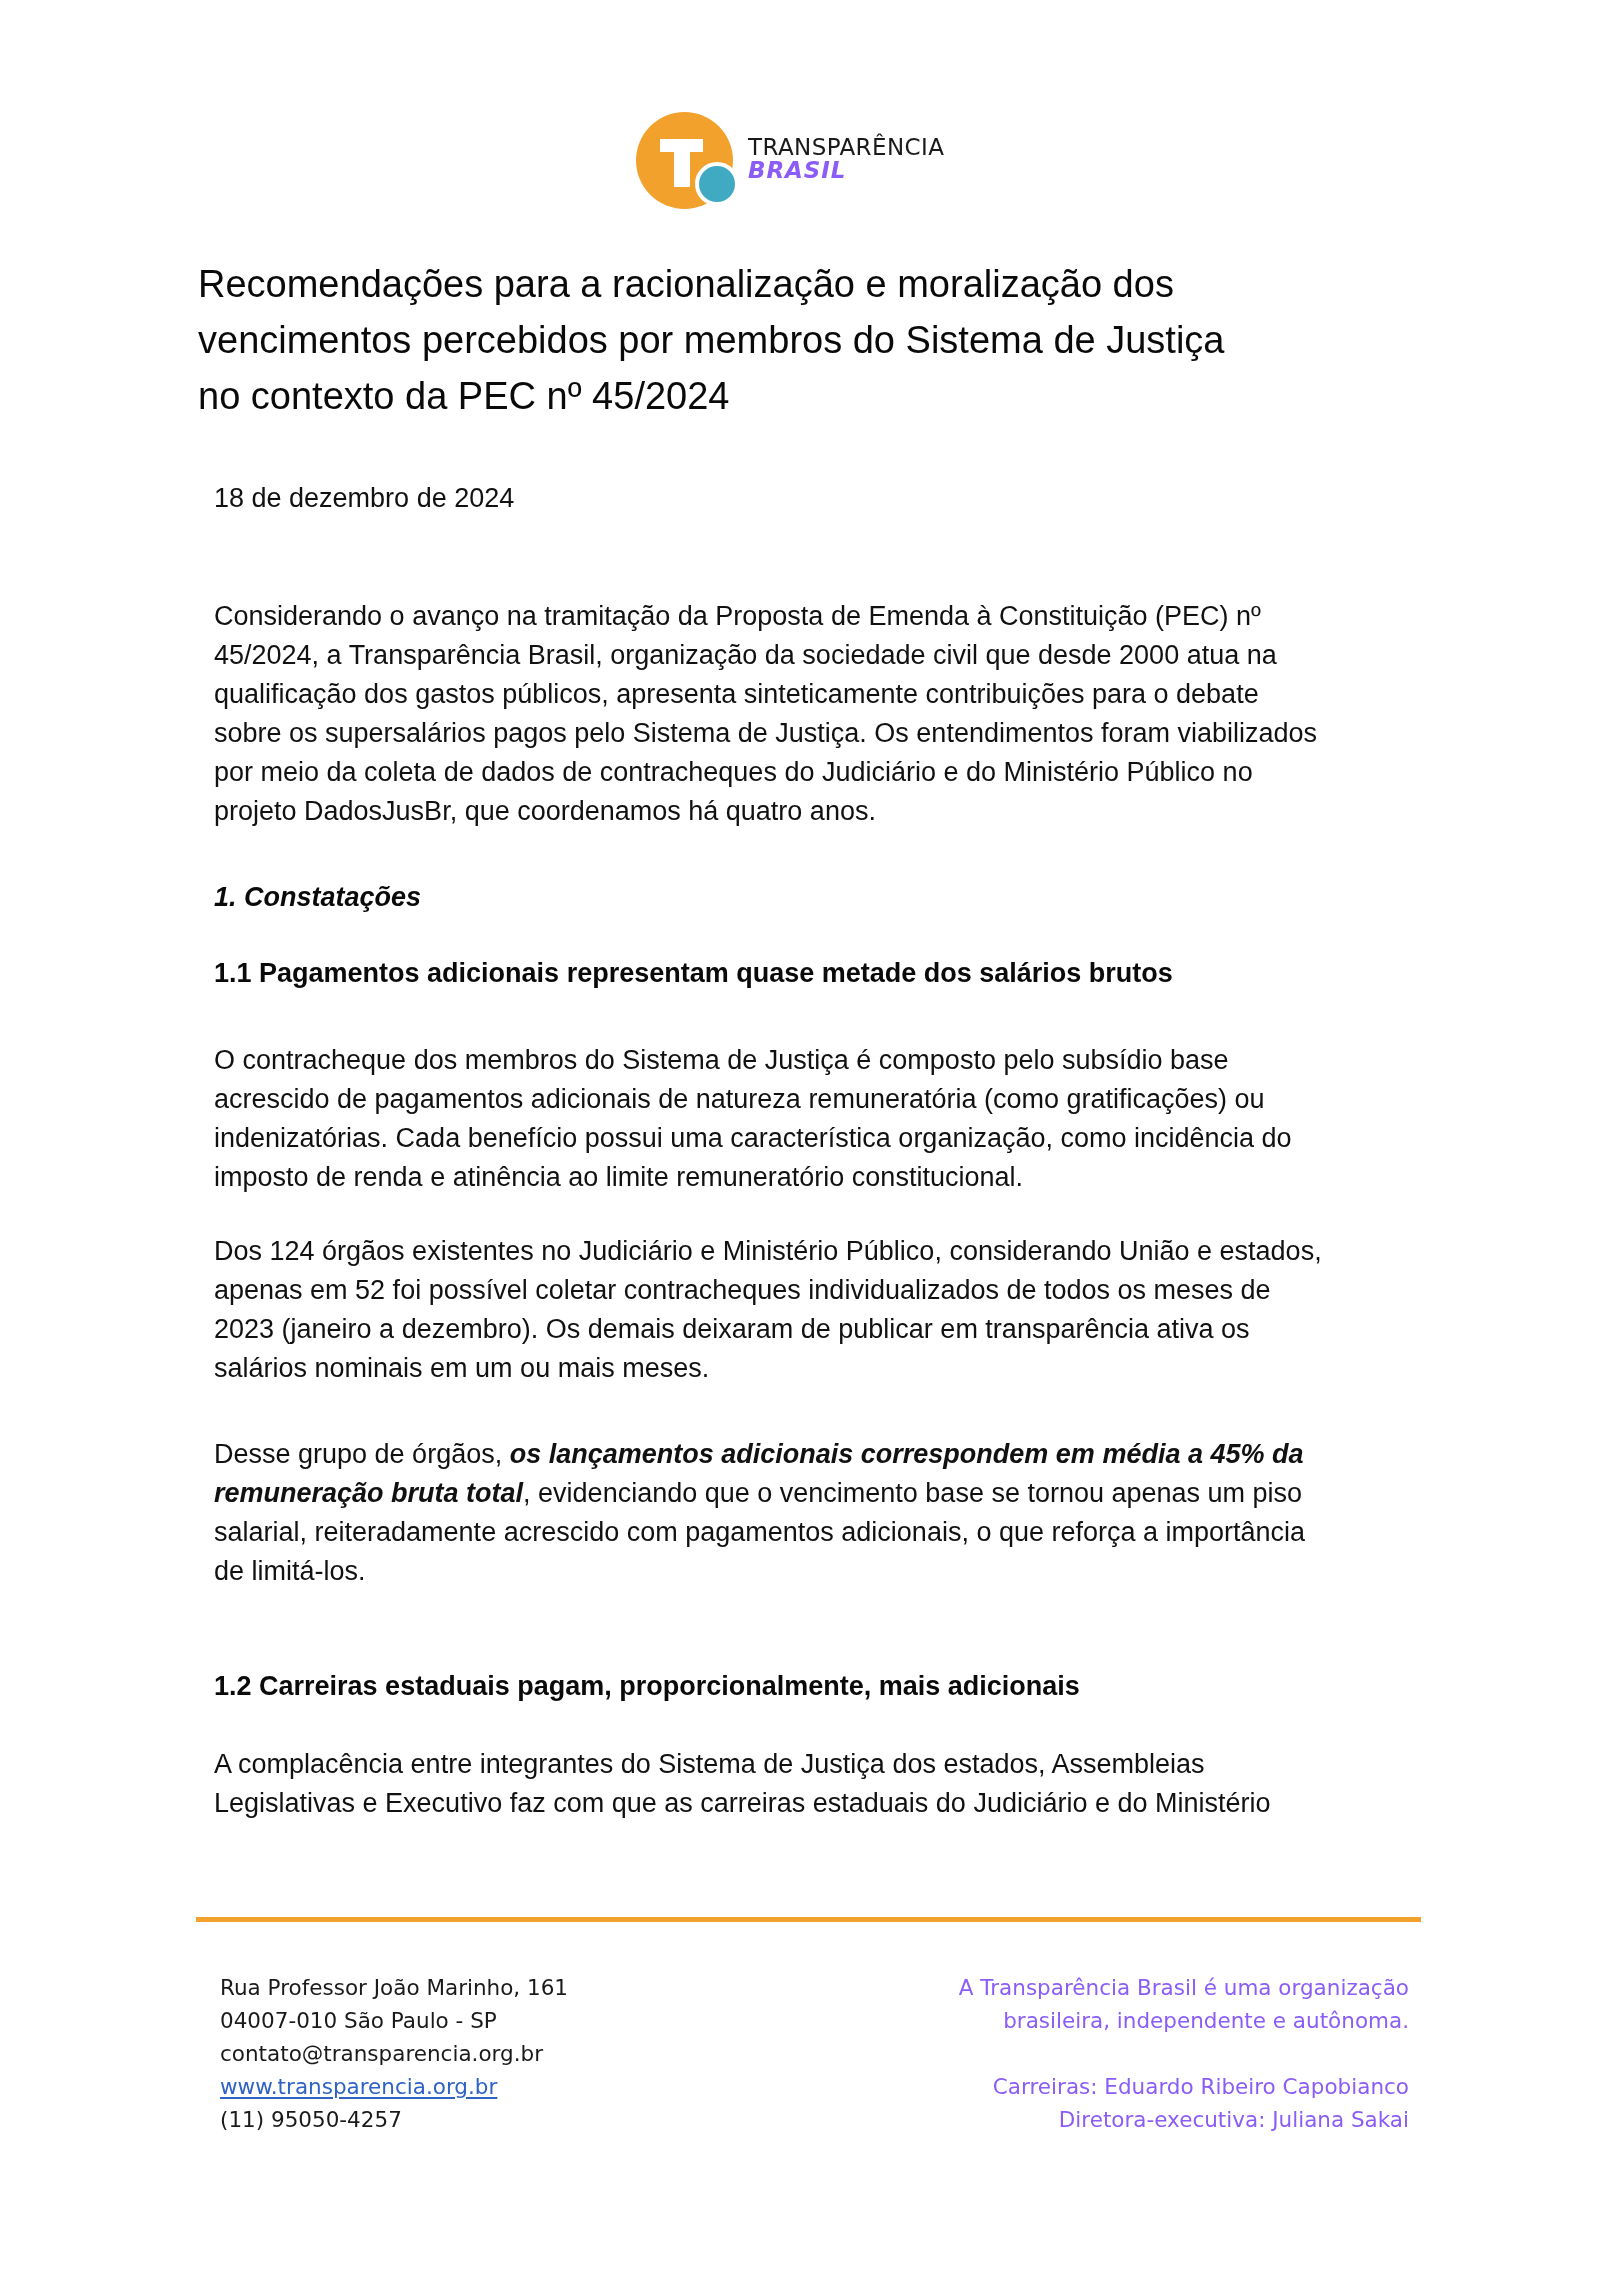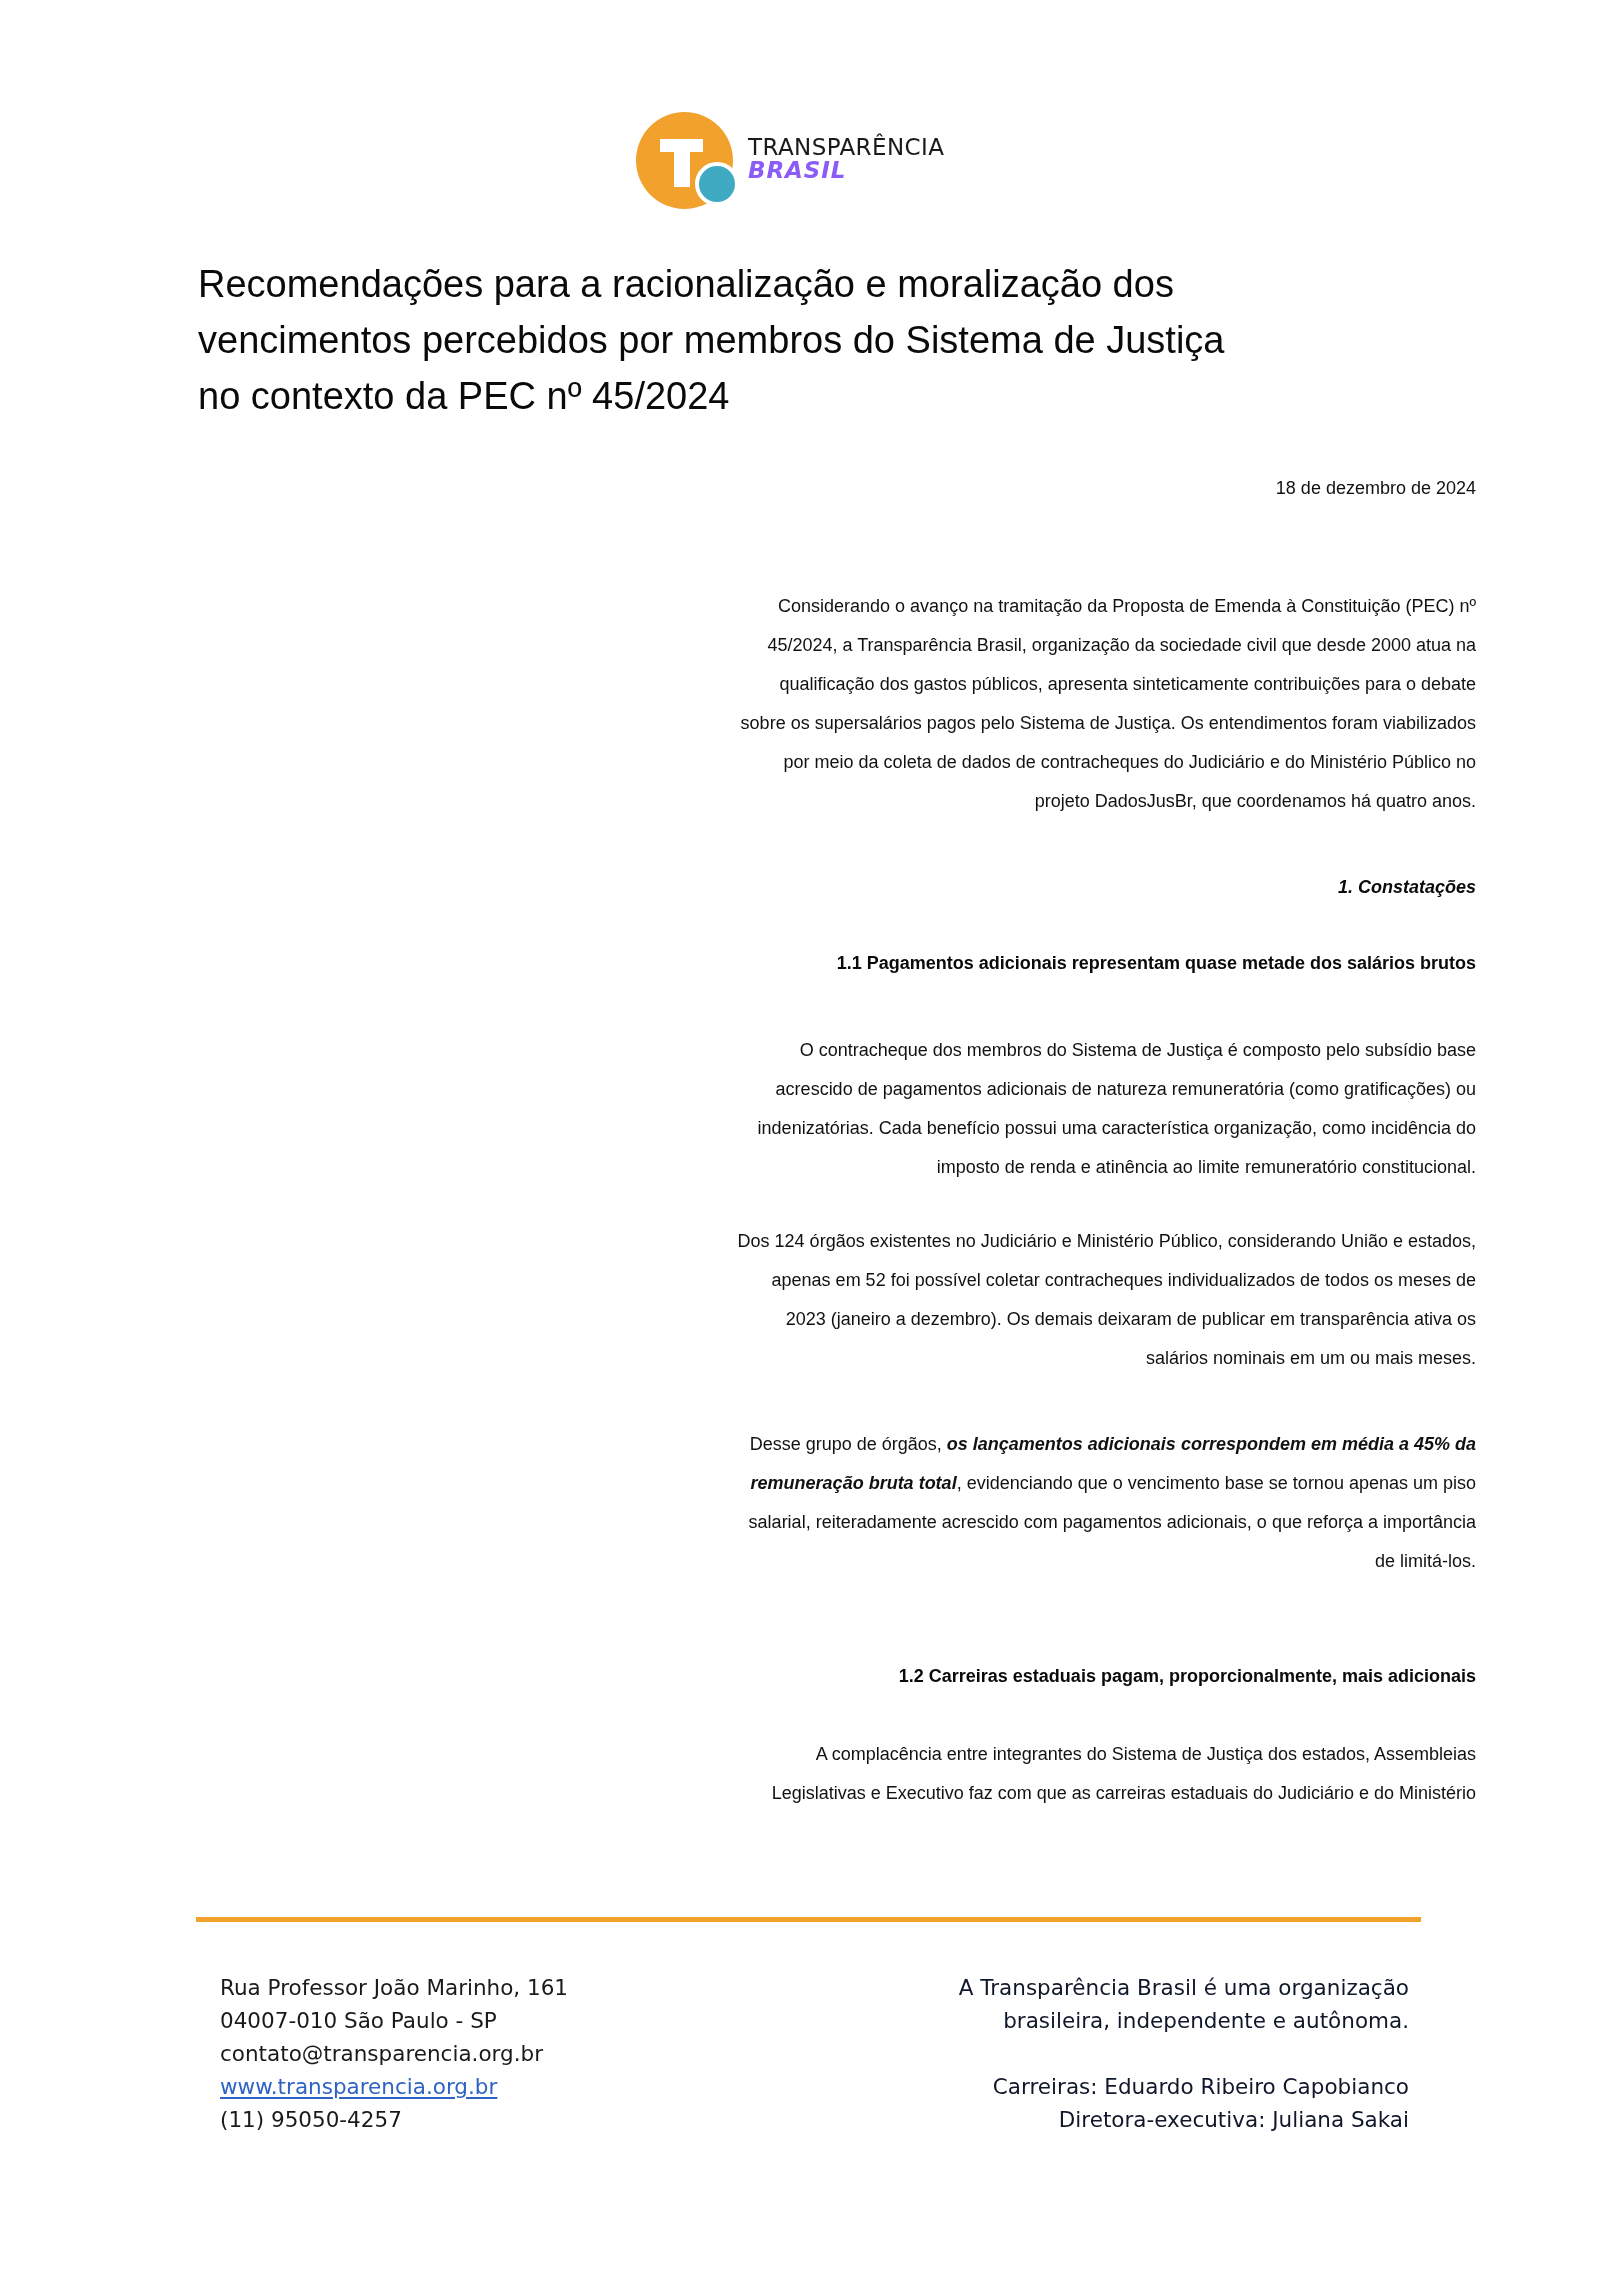--- a/index.html
+++ b/index.html
@@ -99,25 +99,24 @@
       line-height: 56px;
       margin: 0;
       color: #0a0a0a;
     }
     .title-line { display: block; white-space: nowrap; }
 
     .body-text {
       position: absolute;
       left: 198px;
       width: 1272px;
-      font-size: 18px;
+      font-size: 27px;
       line-height: 39px;
-      margin: 6px;
+      margin: 16px;
       color: #111111;
-      text-align: right;
     }
     .body-line { display: block; white-space: nowrap; }
     .heading {
       font-weight: bold;
       color: #0a0a0a;
     }
     .bold { font-weight: bold; font-style: italic; }
 
     
     .divider {
@@ -139,21 +138,21 @@
       line-height: 33px;
       color: #1a1a1a;
     }
     .footer-right {
       position: absolute;
       right: 214px;
       top: 1971px;
       font-family: "DejaVu Sans", sans-serif;
       font-size: 21.5px;
       line-height: 33px;
-      color: #0f172a;
+      color: #8b5cf6;
       text-align: right;
     }
     .footer-line { display: block; white-space: nowrap; }
     .footer-gap { display: block; height: 33px; }
     .footer-link {
       color: #2E62C4;
       text-decoration: underline;
       text-decoration-thickness: 1.8px;
       text-underline-offset: 2.7px;
     }

